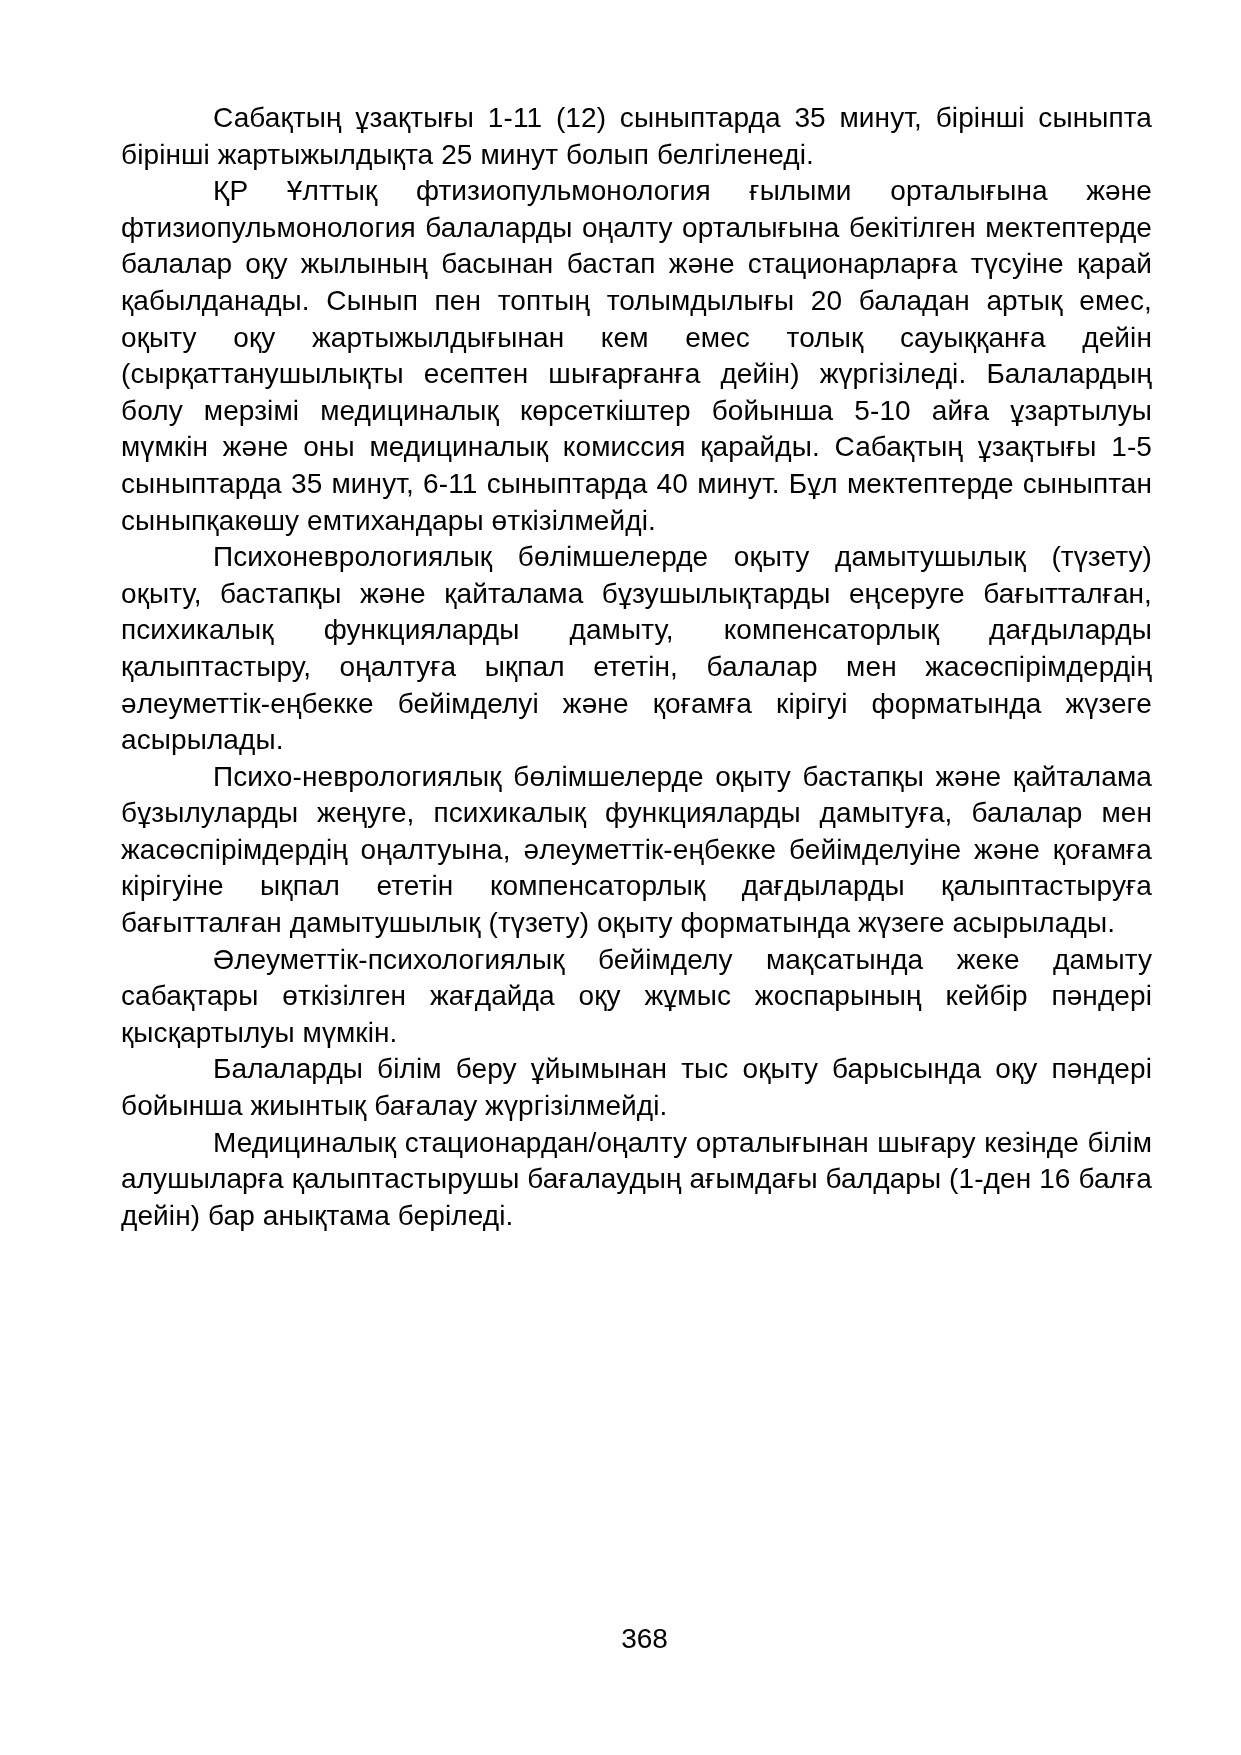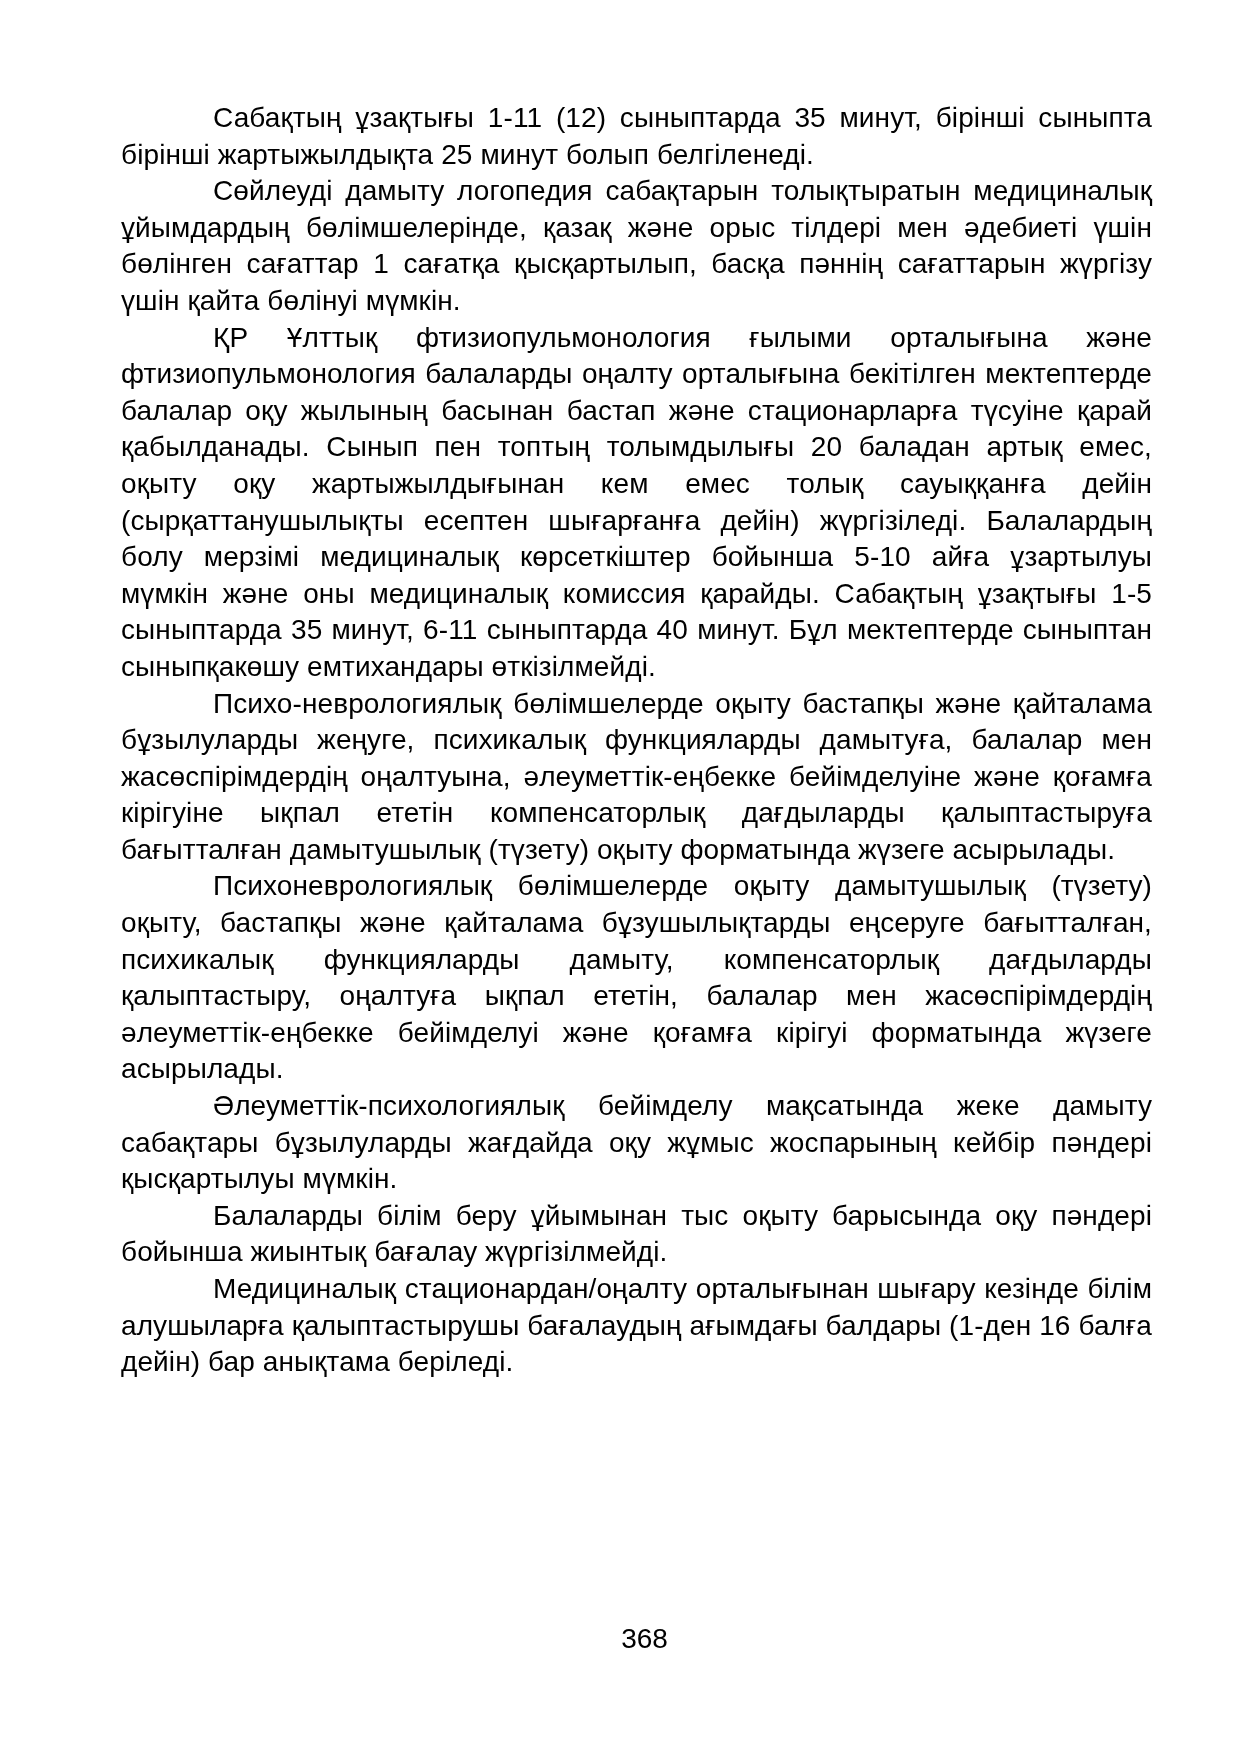--- a/index.html
+++ b/index.html
@@ -41,22 +41,21 @@
     font-size: 28px;
     line-height: 34px;
   }
 </style>
 </head>
 <body>
 
 <div class="page">
   <div class="content">
     <p>Сабақтың ұзақтығы 1-11 (12) сыныптарда 35 минут, бірінші сыныпта бірінші жартыжылдықта 25 минут болып белгіленеді.</p>
-    <p>Сөйлеуді дамыту логопедия сабақтарын толықтыратын медициналық ұйымдардың бөлімшелерінде, қазақ және орыс тілдері мен әдебиеті үшін бөлінген сағаттар 1 сағатқа қысқартылып, басқа пәннің сағаттарын жүргізу үшін қайта бөлінуі мүмкін.</p>
     <p>ҚР Ұлттық фтизиопульмонология ғылыми орталығына және фтизиопульмонология балаларды оңалту орталығына бекітілген мектептерде балалар оқу жылының басынан бастап және стационарларға түсуіне қарай қабылданады. Сынып пен топтың толымдылығы 20 баладан артық емес, оқыту оқу жартыжылдығынан кем емес толық сауыққанға дейін (сырқаттанушылықты есептен шығарғанға дейін) жүргізіледі. Балалардың болу мерзімі медициналық көрсеткіштер бойынша 5-10 айға ұзартылуы мүмкін және оны медициналық комиссия қарайды. Сабақтың ұзақтығы 1-5 сыныптарда 35 минут, 6-11 сыныптарда 40 минут. Бұл мектептерде сыныптан сыныпқакөшу емтихандары өткізілмейді.</p>
+    <p>Психоневрологиялық бөлімшелерде оқыту дамытушылық (түзету) оқыту, бастапқы және қайталама бұзушылықтарды еңсеруге бағытталған, психикалық функцияларды дамыту, компенсаторлық дағдыларды қалыптастыру, оңалтуға ықпал ететін, балалар мен жасөспірімдердің әлеуметтік-еңбекке бейімделуі және қоғамға кірігуі форматында жүзеге асырылады.</p>
     <p>Психо-неврологиялық бөлімшелерде оқыту бастапқы және қайталама бұзылуларды жеңуге, психикалық функцияларды дамытуға, балалар мен жасөспірімдердің оңалтуына, әлеуметтік-еңбекке бейімделуіне және қоғамға кірігуіне ықпал ететін компенсаторлық дағдыларды қалыптастыруға бағытталған дамытушылық (түзету) оқыту форматында жүзеге асырылады.</p>
-    <p>Психоневрологиялық бөлімшелерде оқыту дамытушылық (түзету) оқыту, бастапқы және қайталама бұзушылықтарды еңсеруге бағытталған, психикалық функцияларды дамыту, компенсаторлық дағдыларды қалыптастыру, оңалтуға ықпал ететін, балалар мен жасөспірімдердің әлеуметтік-еңбекке бейімделуі және қоғамға кірігуі форматында жүзеге асырылады.</p>
-    <p>Әлеуметтік-психологиялық бейімделу мақсатында жеке дамыту сабақтары бұзылуларды жағдайда оқу жұмыс жоспарының кейбір пәндері қысқартылуы мүмкін.</p>
+    <p>Әлеуметтік-психологиялық бейімделу мақсатында жеке дамыту сабақтары өткізілген жағдайда оқу жұмыс жоспарының кейбір пәндері қысқартылуы мүмкін.</p>
     <p>Балаларды білім беру ұйымынан тыс оқыту барысында оқу пәндері бойынша жиынтық бағалау жүргізілмейді.</p>
     <p>Медициналық стационардан/оңалту орталығынан шығару кезінде білім алушыларға қалыптастырушы бағалаудың ағымдағы балдары (1-ден 16 балға дейін) бар анықтама беріледі.</p>
   </div>
   <div class="page-number">368</div>
 </div>
 
 </body></html>

